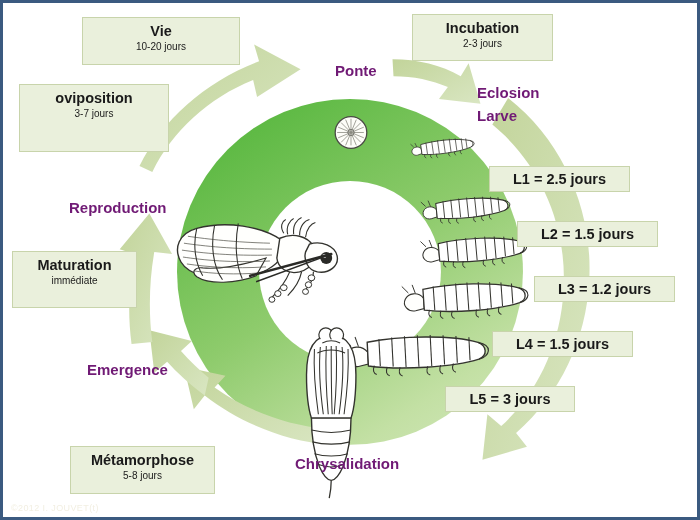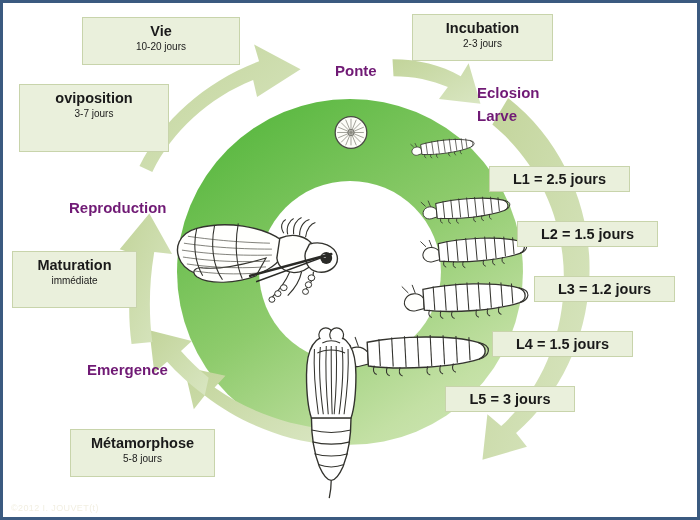--- a/index.html
+++ b/index.html
@@ -372,21 +372,21 @@
   <div class="box" style="left:16px; top:81px; width:150px; height:68px;">
     <div class="t1">oviposition</div>
     <div class="t2">3-7 jours</div>
   </div>
 
   <div class="box" style="left:9px; top:248px; width:125px; height:57px;">
     <div class="t1">Maturation</div>
     <div class="t2">immédiate</div>
   </div>
 
-  <div class="box" style="left:67px; top:426px; width:145px; height:48px;">
+  <div class="box" style="left:67px; top:443px; width:145px; height:48px;">
     <div class="t1">Métamorphose</div>
     <div class="t2">5-8 jours</div>
   </div>
 
   <div class="box" style="left:409px; top:11px; width:141px; height:47px;">
     <div class="t1">Incubation</div>
     <div class="t2">2-3 jours</div>
   </div>
 
   <div class="box single" style="left:486px; top:163px; width:141px; height:26px;">
@@ -408,20 +408,21 @@
   <div class="box single" style="left:442px; top:383px; width:130px; height:26px;">
     <div class="t1">L5 =  3 jours</div>
   </div>
 
   <div class="stage-label" style="left:332px; top:59px;">Ponte</div>
 
   <div class="stage-label" style="left:474px; top:81px;">Eclosion</div>
 
   <div class="stage-label" style="left:474px; top:104px;">Larve</div>
 
+  <div class="stage-label" style="left:292px; top:452px;">Chrysalidation</div>
 
   <div class="stage-label" style="left:84px; top:358px;">Emergence</div>
 
   <div class="stage-label" style="left:66px; top:196px;">Reproduction</div>
 
   <div class="watermark">©2012 I. JOUVET(t)</div>
 
 </div>
 
 </body></html>

